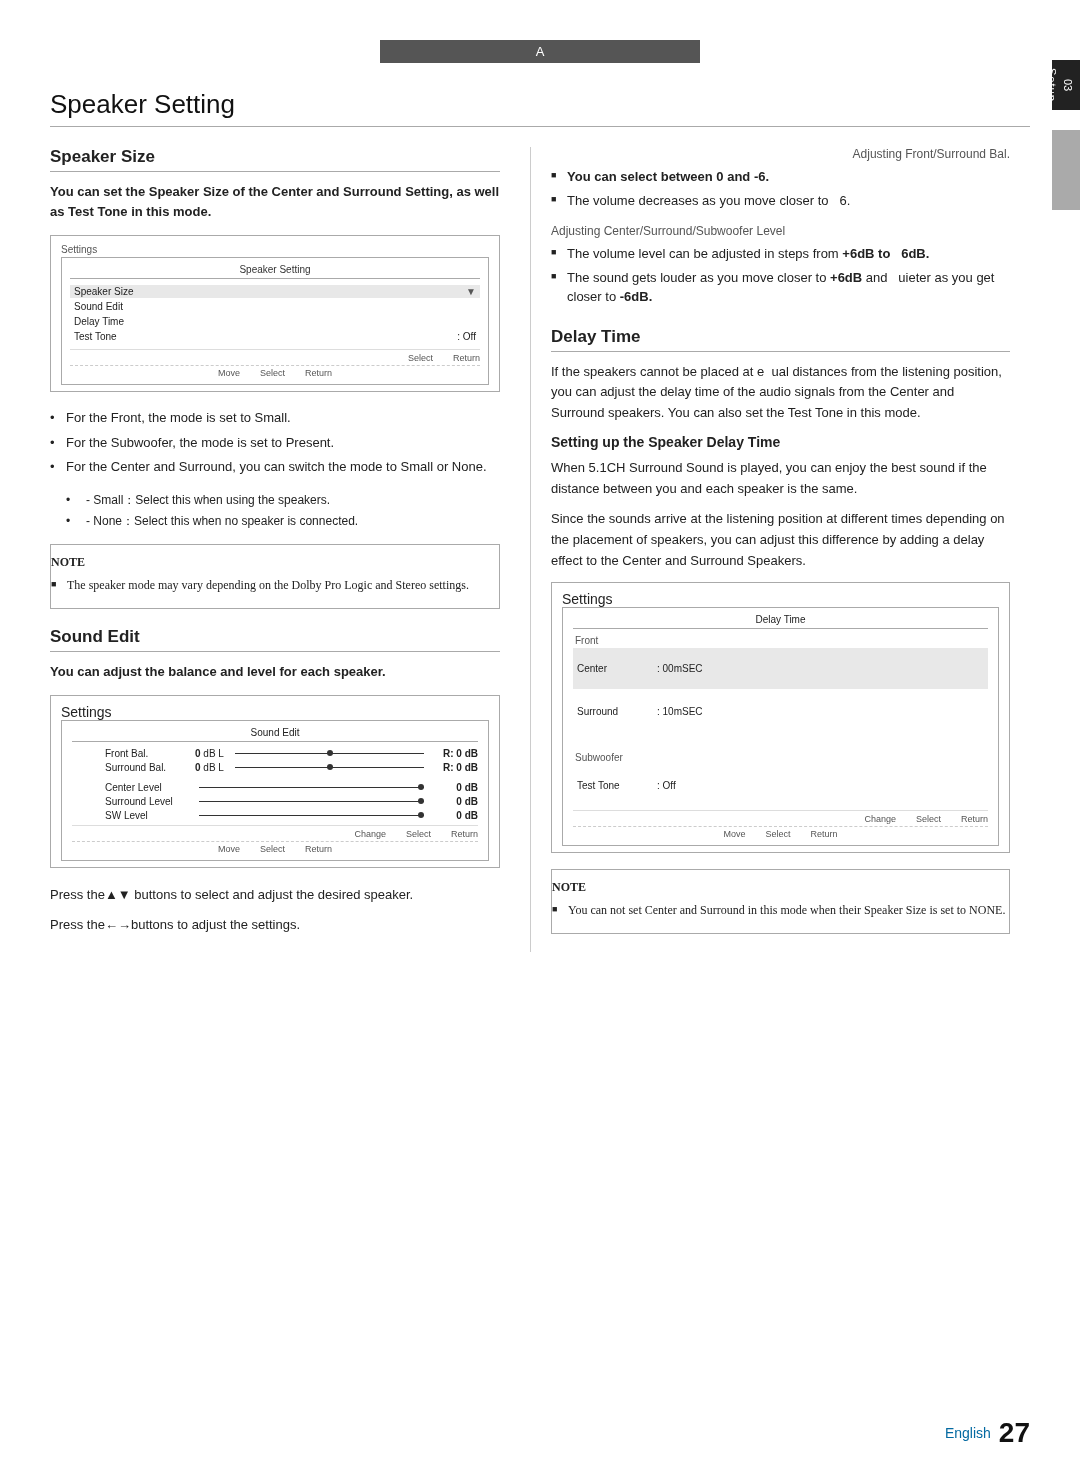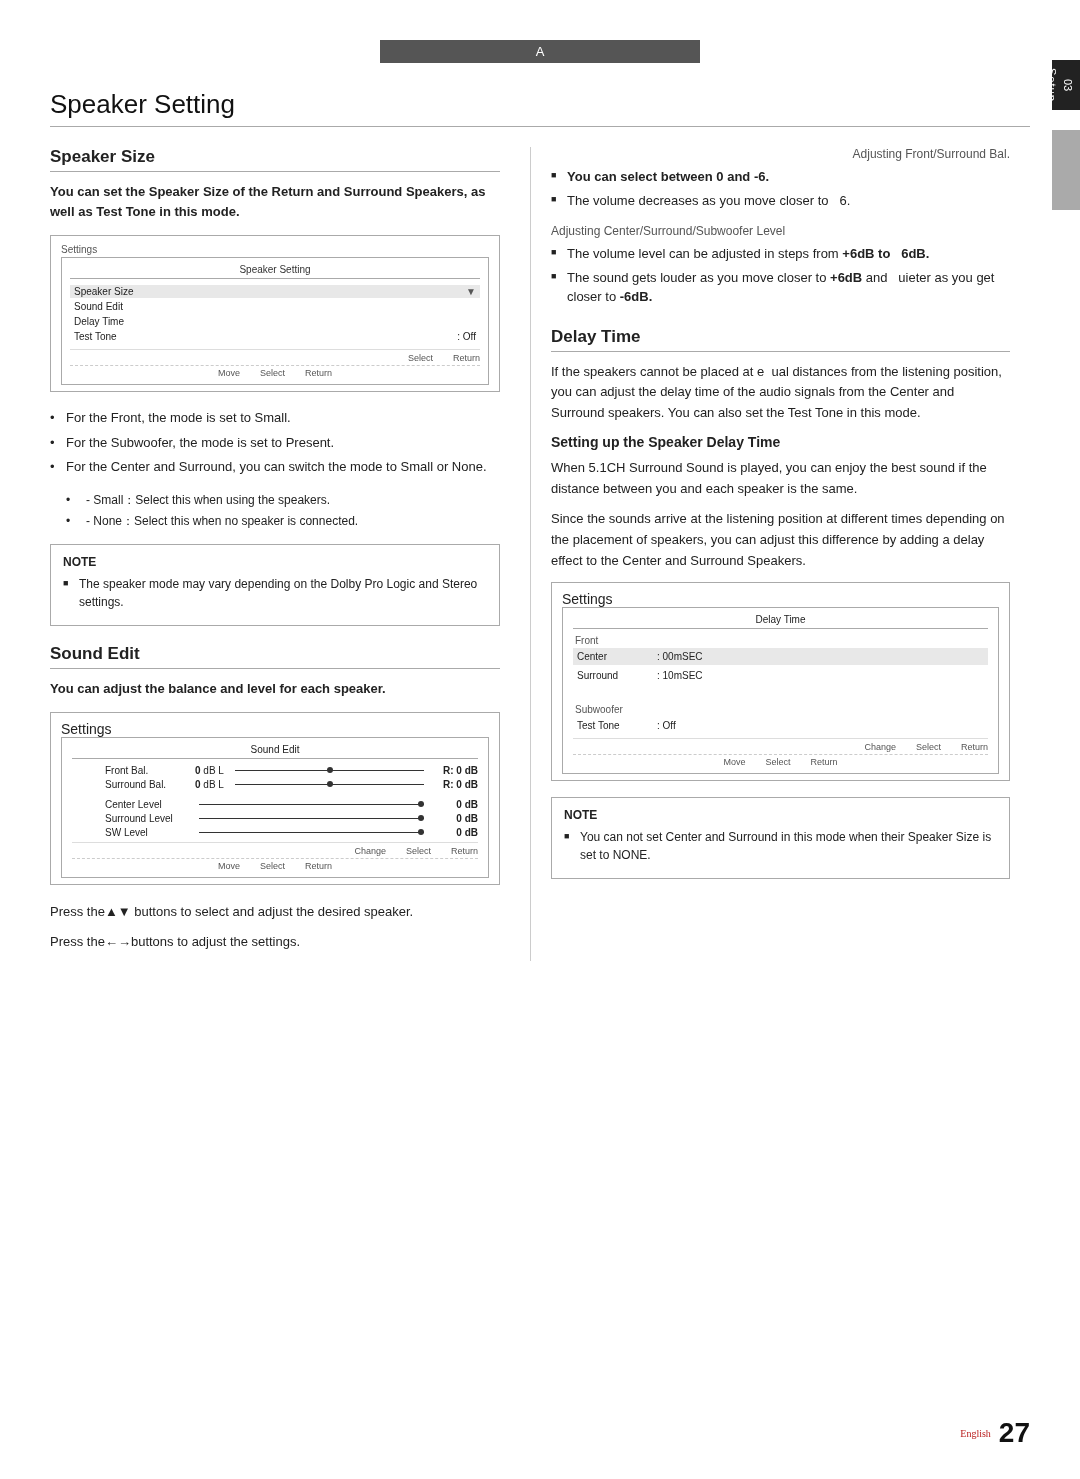--- a/index.html
+++ b/index.html
@@ -193,22 +193,23 @@
     .bullet-list li::before {
       content: "•";
       position: absolute;
       left: 0;
       top: 0;
     }
 
     
     .note-box {
       border: 1px solid #aaa;
-      padding: 10px 12px;
+      padding: 10px 0;
       margin-bottom: 18px;
+      font-family: Liberation Serif, serif;
     }
     .note-title {
       font-size: 12px;
       font-weight: bold;
       text-transform: uppercase;
       margin-bottom: 6px;
     }
     .note-list {
       list-style: none;
     }
@@ -332,21 +333,21 @@
     .dt-section-label {
       font-size: 10px;
       color: #555;
       margin-bottom: 2px;
       padding-left: 2px;
     }
     .dt-row {
       display: flex;
       align-items: flex-start;
       font-size: 10px;
-      padding: 3px 4px;
+      padding: 15px 4px;
       margin-bottom: 2px;
     }
     .dt-row.highlighted {
       background: #e8e8e8;
     }
     .dt-label {
       width: 80px;
     }
     .dt-value {
       font-size: 10px;
@@ -365,23 +366,22 @@
     
     .page-footer {
       position: absolute;
       bottom: 30px;
       right: 50px;
       display: flex;
       align-items: center;
       gap: 8px;
     }
     .footer-english {
-      font-size: 10px;
-      color: #b91c1c;
-      font-family: Liberation Serif, serif;
+      font-size: 14px;
+      color: #0369a1;
     }
     .footer-number {
       font-size: 28px;
       font-weight: bold;
       color: #111;
     }
   </style>
 </head>
 <body>
 
@@ -400,21 +400,21 @@
   <div style="padding: 0 50px; margin-bottom:20px;">
     <div class="page-title">Speaker Setting</div>
   </div>
 
   <div class="main-content">
 
     <div class="left-col">
 
       <div>
         <div class="section-heading">Speaker Size</div>
-        <p class="intro-para">You can set the Speaker Size of the Return and Surround Speakers, as well as Test Tone in this mode.</p>
+        <p class="intro-para">You can set the Speaker Size of the Center and Surround Setting, as well as Test Tone in this mode.</p>
 
         <div class="screen-box">
           <div class="outer-label">Settings</div>
           <div class="screen-inner">
             <div class="screen-inner-label">Speaker Setting</div>
             <div class="menu-items">
               <div class="menu-row highlighted">
                 <span class="menu-label">Speaker Size</span>
                 <span class="menu-arrow">▼</span>
               </div>

